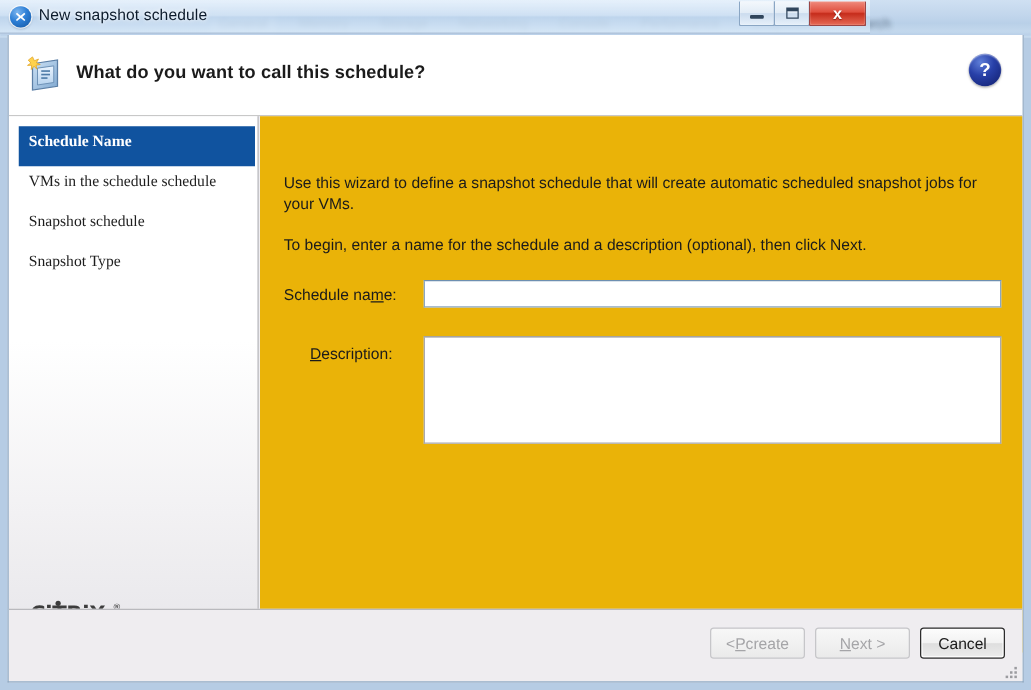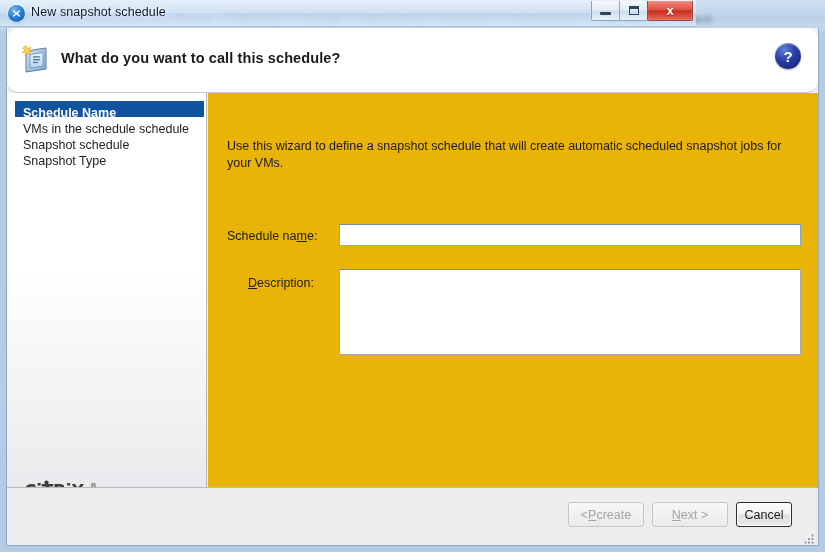--- a/index.html
+++ b/index.html
@@ -167,21 +167,20 @@
 
   
   .header {
     position: absolute;
     left: 0; top: 0;
     width: 811px;
     height: 65px;
     background: #ffffff;
     border-bottom: 1px solid #c8c8c8;
     box-sizing: border-box;
-    border-radius: 12px;
   }
   .header-icon {
     position: absolute;
     left: 11px;
     top: 14px;
     width: 36px;
     height: 36px;
   }
   .header-title {
     position: absolute;
@@ -221,28 +220,29 @@
     box-sizing: border-box;
     background: linear-gradient(to bottom, #ffffff 0%, #ffffff 42%, #f2f1f3 74%, #e7e6ea 100%);
     border-right: 1px solid #b9b9bd;
   }
   .steps {
     position: absolute;
     left: 0; top: 8px;
     right: 0;
   }
   .step {
-    height: 16px;
+    height: 32px;
     line-height: 24px;
     padding-left: 16px;
     font-size: 12.5px;
     color: #1d1d1d;
     box-sizing: border-box;
     white-space: nowrap;
     cursor: default;
+    font-family: Liberation Serif, serif;
   }
   .step.active {
     margin-left: 8px;
     margin-right: 2px;
     padding-left: 8px;
     background: #10539f;
     color: #ffffff;
     font-weight: bold;
   }
   .citrix-logo {
@@ -353,21 +353,21 @@
   .btn.disabled {
     color: #a5a5a8;
     border-color: #c6c6c9;
     background: linear-gradient(to bottom, #f7f7f7 0%, #f1f1f1 50%, #eaeaea 100%);
     cursor: default;
   }
   .btn-prev { left: 561px; width: 76px; }
   .btn-next { left: 645px; width: 76px; }
   .btn-cancel {
     left: 729px;
-    width: 56px;
+    width: 68px;
     border: 1px solid #2c2c2c;
     box-shadow: inset 0 0 0 1px #ffffff;
     background: linear-gradient(to bottom, #fcfcfc 0%, #f2f2f2 48%, #dedede 52%, #ececec 100%);
   }
   .resize-grip {
     position: absolute;
     right: 3px;
     bottom: 2px;
     width: 12px;
     height: 12px;
@@ -452,20 +452,21 @@
           <text x="0" y="17" font-family="'DejaVu Sans', sans-serif" font-size="17" font-weight="bold" fill="#3c3c3c" letter-spacing="-.3">CiTRiX</text>
           <circle cx="22.5" cy="2.6" r="2.1" fill="#3c3c3c"></circle>
           <circle cx="54.5" cy="19.3" r="2.1" fill="#3c3c3c"></circle>
           <text x="66" y="8" font-family="'DejaVu Sans', sans-serif" font-size="7" fill="#3c3c3c">®</text>
         </svg>
       </div>
     </div>
 
     <div class="content">
       <div class="para para1">Use this wizard to define a snapshot schedule that will create automatic scheduled snapshot jobs for your VMs.</div>
+      <div class="para para2">To begin, enter a name for the schedule and a description (optional), then click Next.</div>
 
       <div class="field-label label-name"><span>Schedule na</span><span class="mn">m</span><span>e:</span></div>
 
       <input class="text-input" type="text" value="" style="">
 
       <div class="field-label label-desc"><span class="mn">D</span><span>escription:</span></div>
 
       <textarea class="text-area" style=""></textarea>
     </div>
 

